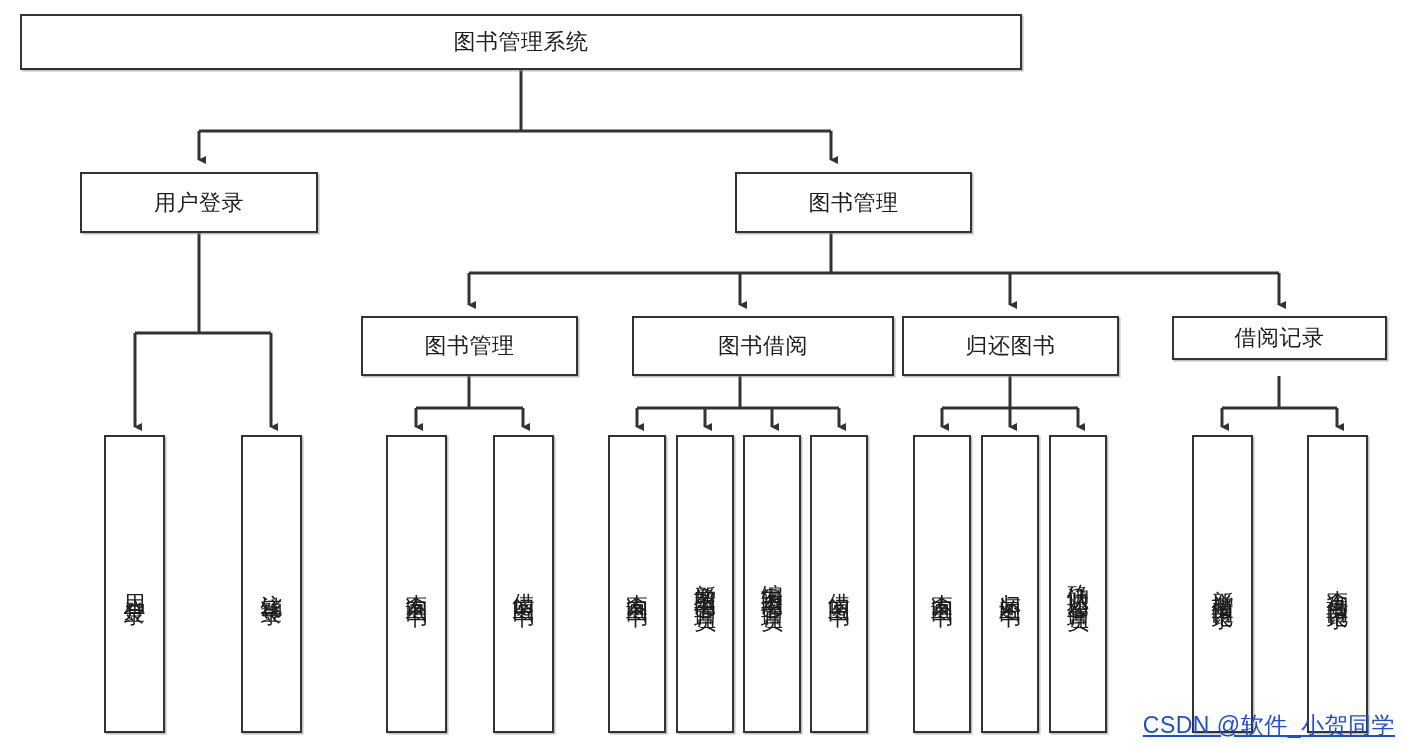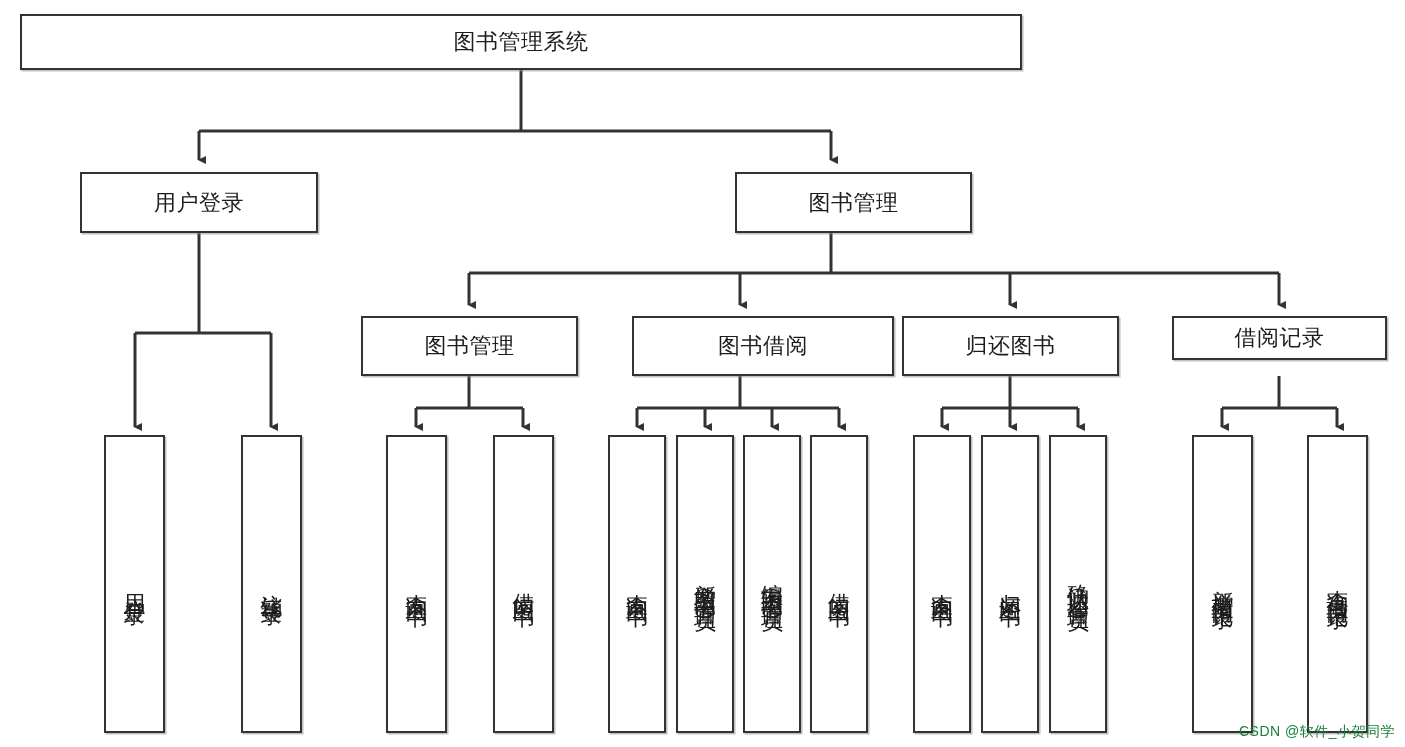--- a/index.html
+++ b/index.html
@@ -54,24 +54,25 @@
     text-orientation: upright;
     font-size: 22px;
     letter-spacing: 4px;
     line-height: 1;
     white-space: nowrap;
   }
   .watermark {
     position: absolute;
     right: 10px;
     bottom: 6px;
-    font-size: 14px;
-    color: #15803d;
+    font-size: 23px;
+    color: #1d4ed8;
     letter-spacing: 0.5px;
     white-space: nowrap;
+    text-decoration: underline;
   }
 </style>
 </head>
 <body>
 
 <div id="canvas">
 
   <svg class="edges" viewBox="0 0 1405 747" xmlns="http://www.w3.org/2000/svg">
     <defs>
       <marker id="arrow" markerWidth="10" markerHeight="10" refX="4.2" refY="7.4" orient="auto" markerUnits="userSpaceOnUse">

